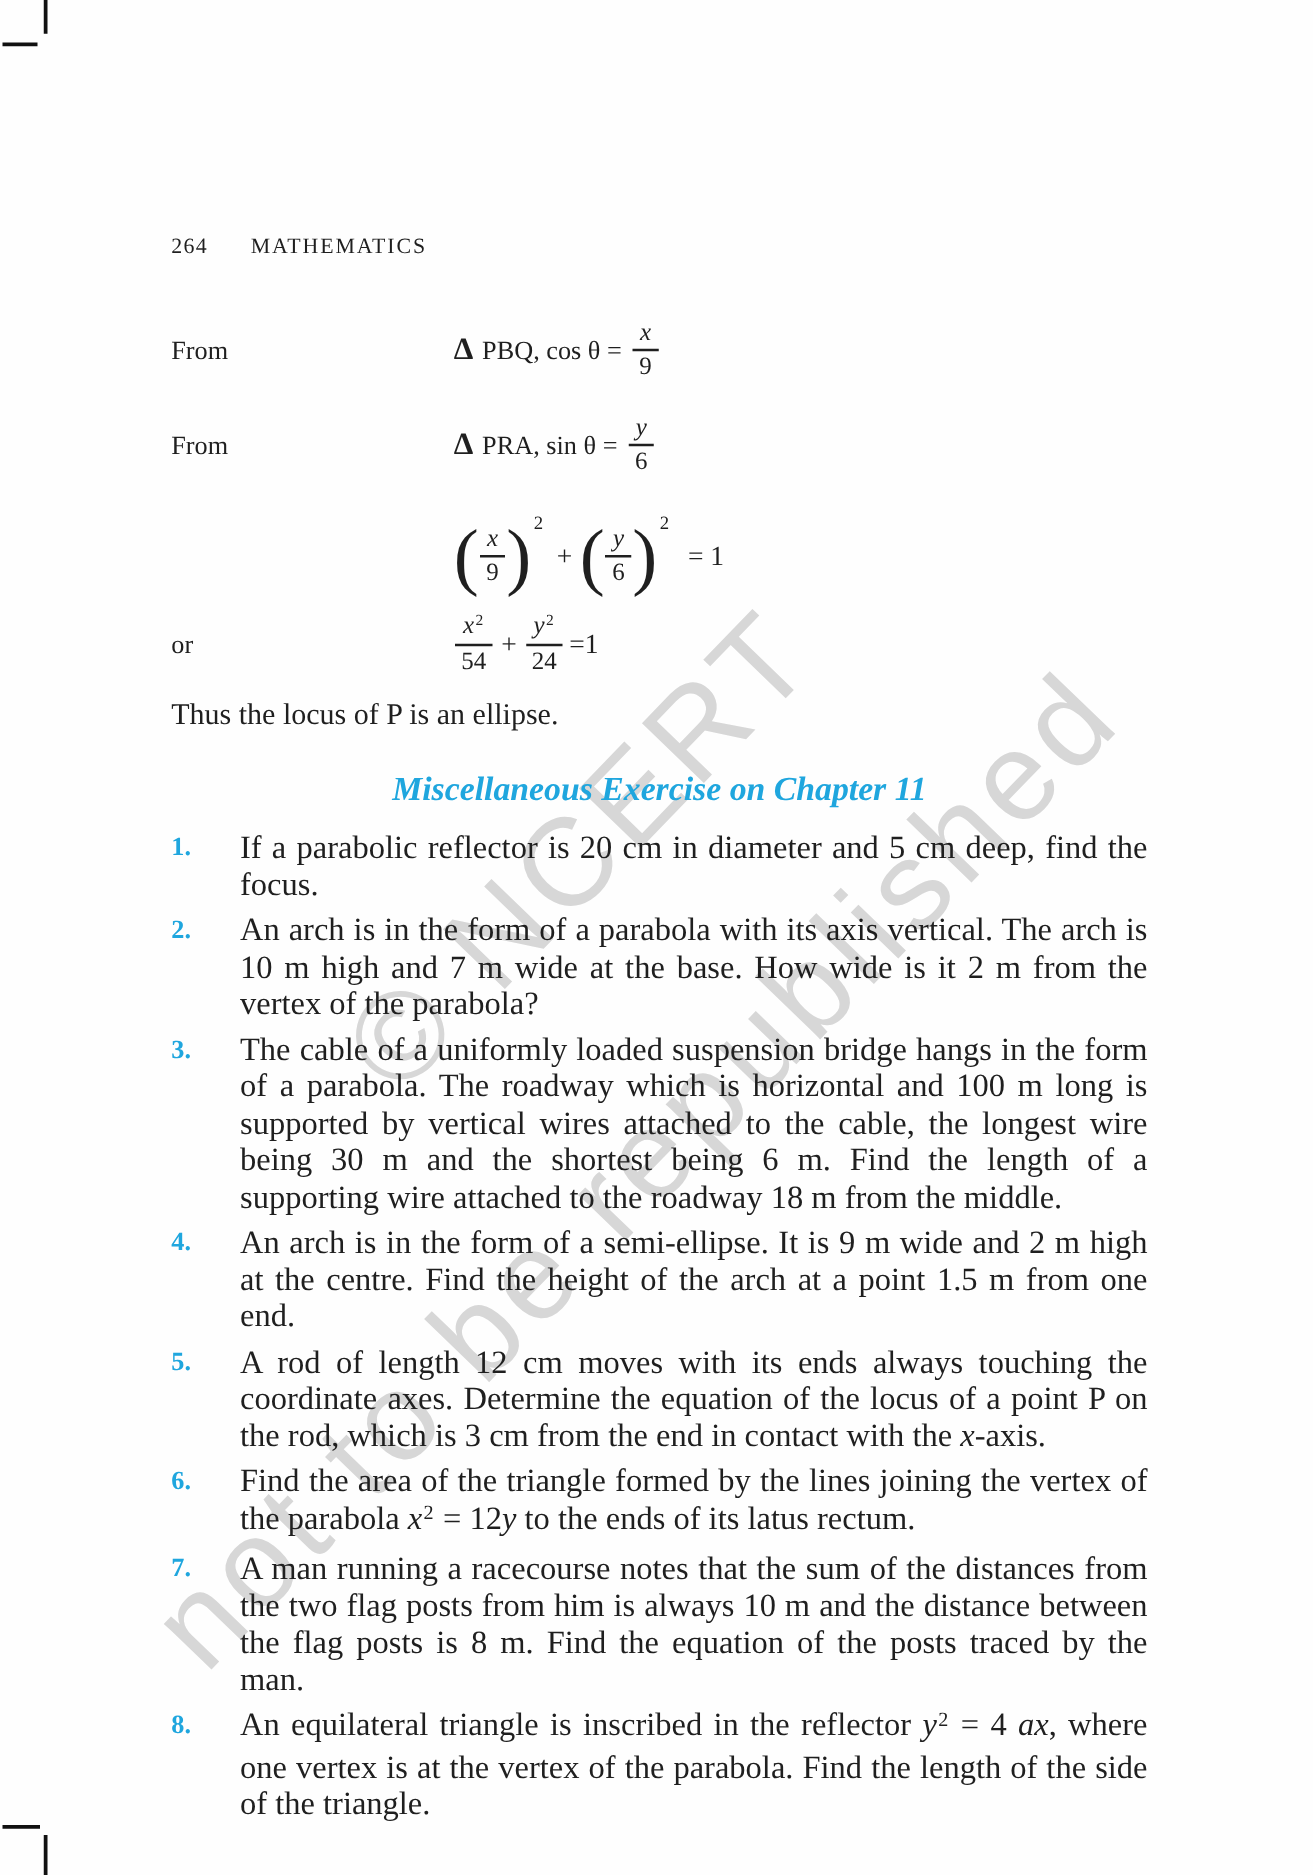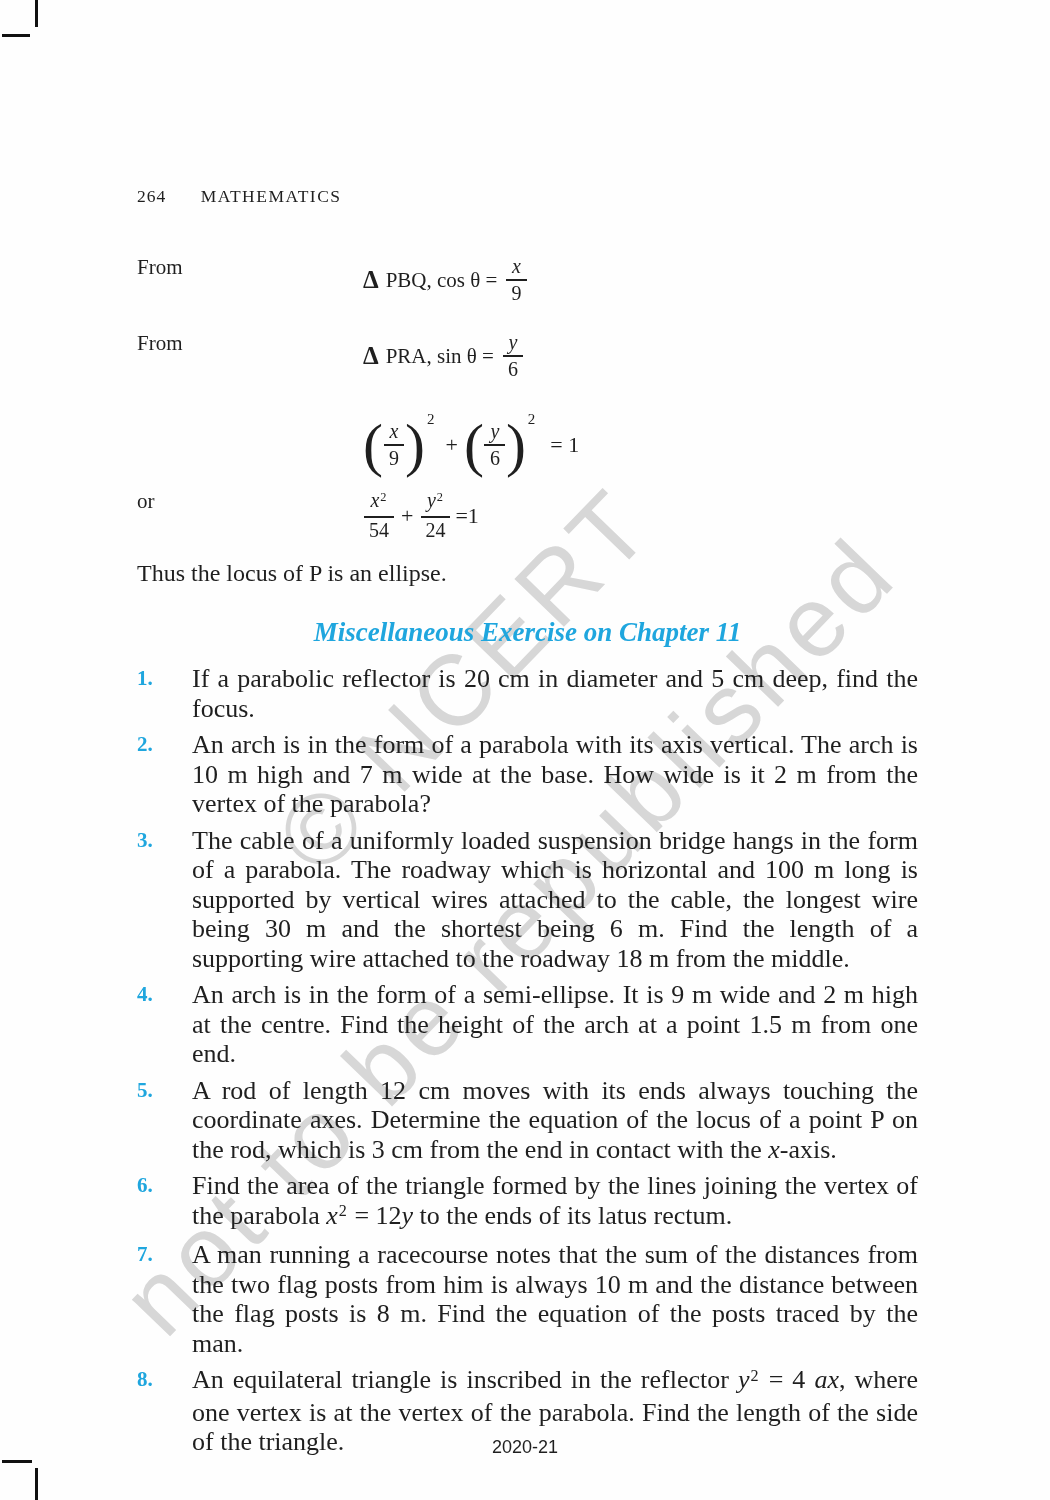--- a/index.html
+++ b/index.html
@@ -28,21 +28,21 @@
     transform-origin:0 50%;transform:rotate(-46deg);
   }
   .wm1{left:295px;top:800px;}
   .wm2{left:140px;top:1262px;}
   
   .content{position:absolute;left:137px;top:0;width:781px;z-index:1;}
   .hdr{margin-top:186px;font-size:17.5px;}
   .hdr .pg-num{margin-right:30px;letter-spacing:1px;text-align:right;}
   .hdr .bk-title{letter-spacing:1.5px;}
   
-  .d-row{display:flex;align-items:flex-start;font-size:21px;}
+  .d-row{display:flex;align-items:center;font-size:21px;}
   .d-label{width:226px;flex:0 0 226px;}
   .d-label.narrow{width:78px;flex:0 0 78px;}
   .d-math{display:inline-flex;align-items:center;}
   .delta{font-size:25px;font-weight:700;margin-right:7px;}
   .r1{margin-top:48px;}
   .r2{margin-top:26px;}
   .r3{margin-top:18px;}
   .r-disp{margin-top:28px;}
   .r-or{margin-top:8px;}
   .r-concl{margin-top:18px;font-size:24px;}
@@ -200,15 +200,14 @@
           <div class="ex-text"><span>A man running a racecourse notes that the sum of the distances from the two flag posts from him is always 10 m and the distance between the flag posts is 8 m. Find the equation of the posts traced by the man.</span></div>
         </div>
         <div class="ex-item">
           <div class="ex-num">8.</div>
           <div class="ex-text"><span>An equilateral triangle is inscribed in the reflector </span><span class="it">y</span><span class="sp">2</span><span> = 4 </span><span class="it">ax</span><span>, where one vertex is at the vertex of the parabola. Find the length of the side of the triangle.</span></div>
         </div>
       </div>
 
   </div>
 
-  <div class="footer">2020-21</div>
 
 </div>
 
 </body></html>

